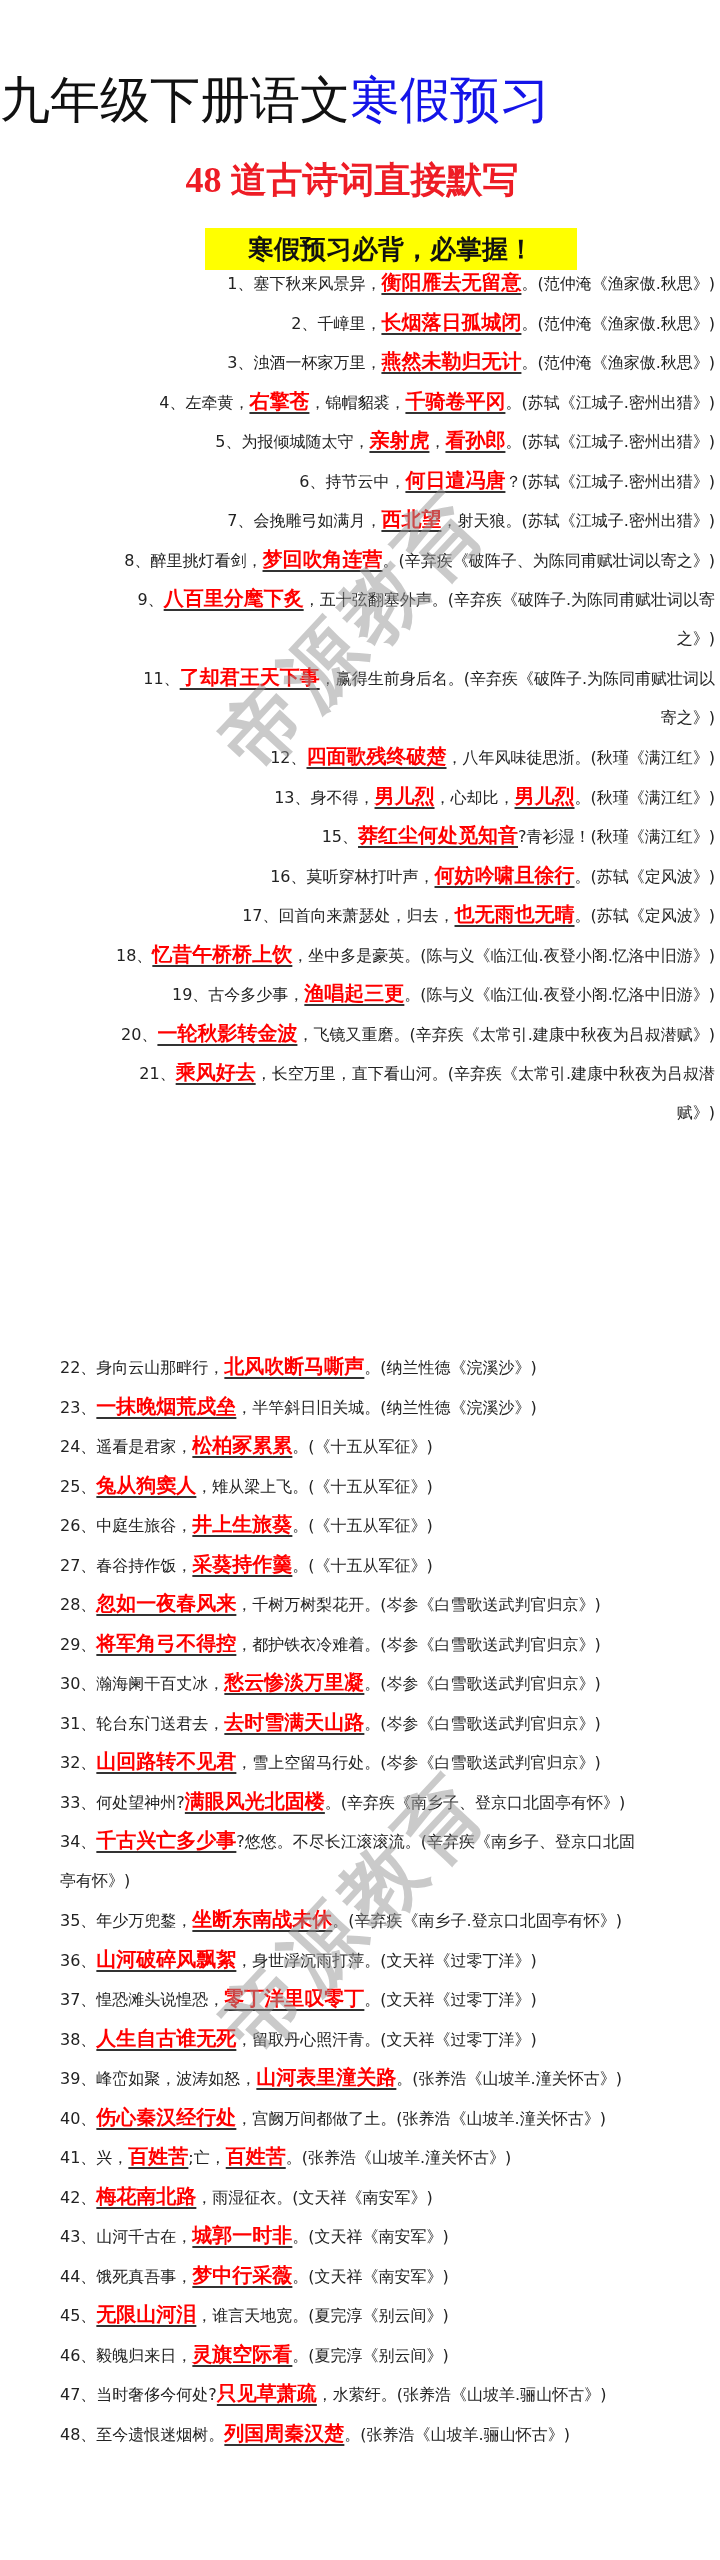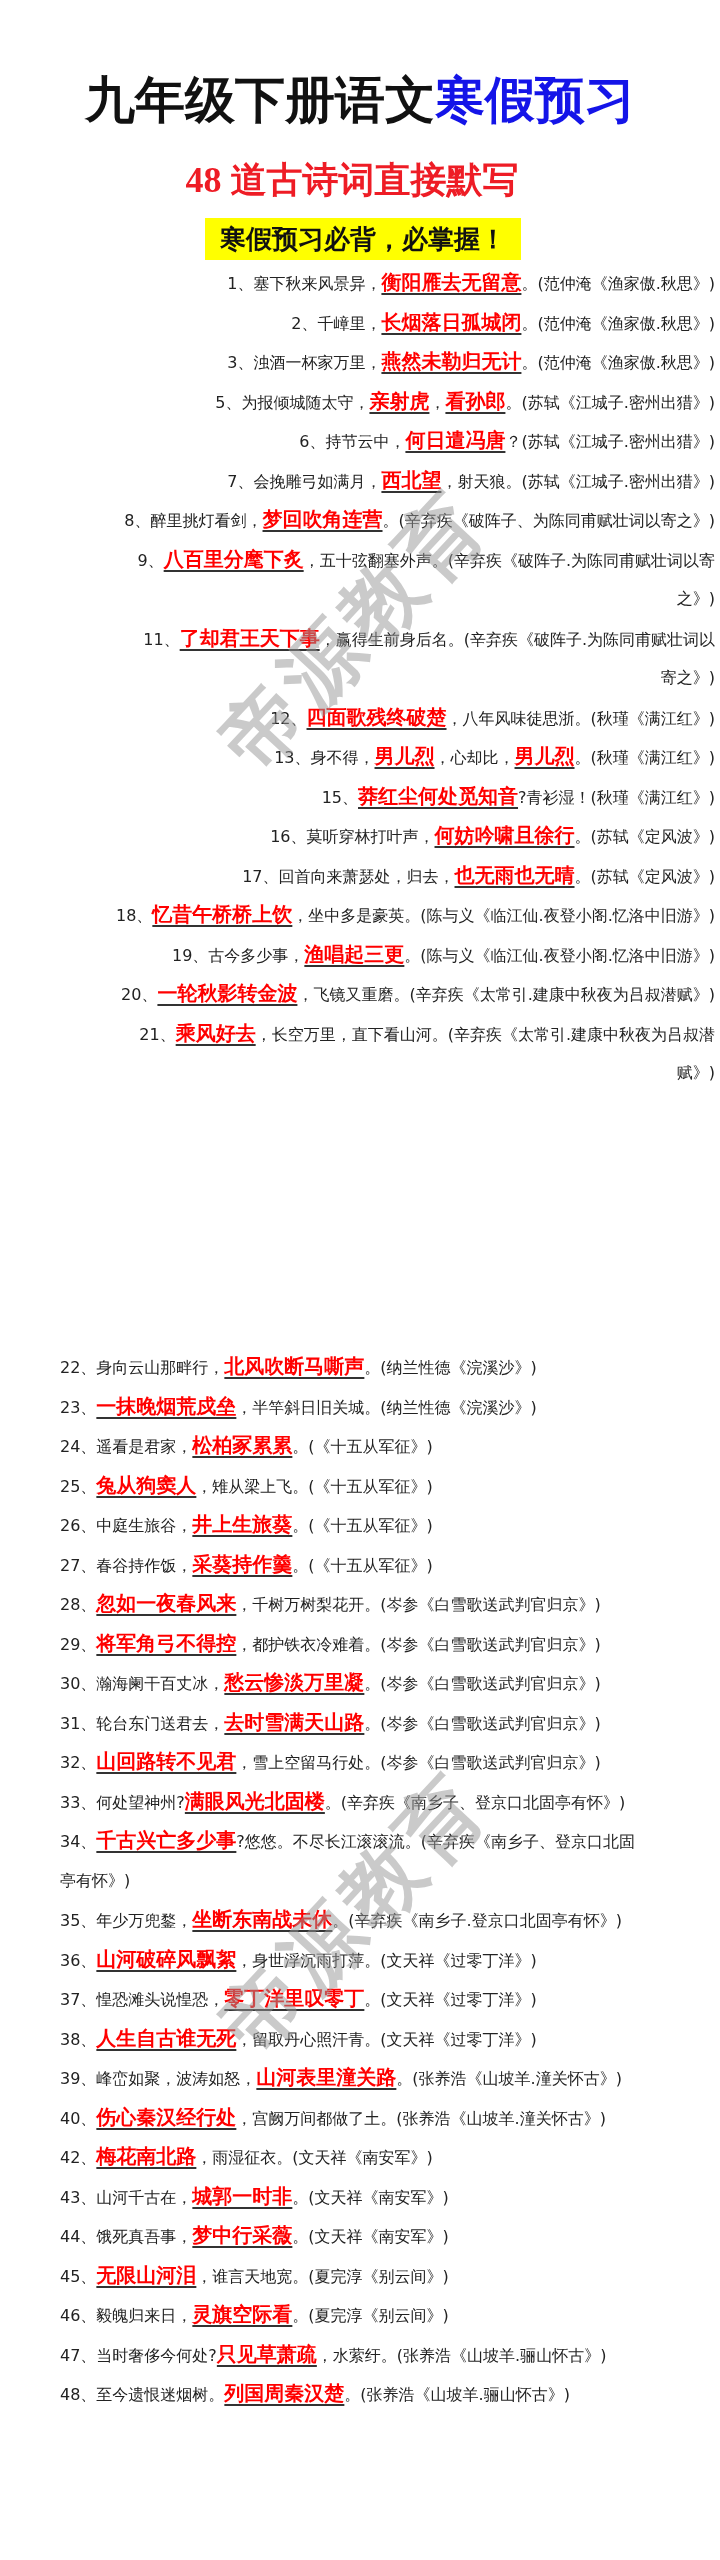--- a/index.html
+++ b/index.html
@@ -7,33 +7,33 @@
       width: 720px; height: 2560px; background: #ffffff;
       position: relative; overflow: hidden;
       font-family: "DejaVu Sans", sans-serif;
       color: var(--text, #222222);
       --red: #ff0000; --subred: #ee1c25; --blue: #1414e8; --yellow: #ffff00;
       --underline: #333333; --wm: rgba(150,150,150,0.5); --text: #222222;
     }
     .doc { position: absolute; left: 0; top: 0; width: 720px; height: 2560px; }
     .title {
       position: absolute; top: 72px; left: 0; width: 720px;
-      text-align: center; white-space: nowrap;
-      font-family: "DejaVu Serif", serif; font-weight: 700;
+      white-space: nowrap;
+      font-family: "DejaVu Serif", serif; font-weight: 400;
       font-size: 50px; line-height: 56px; color: #111111;
     }
     .title .blue { color: var(--blue); }
     .subtitle {
       position: absolute; top: 158px; left: 0; width: 704px;
       text-align: center; white-space: nowrap;
       font-family: "Liberation Serif", serif; font-weight: bold;
       font-size: 36px; line-height: 44px; color: var(--subred);
     }
     .banner {
-      position: absolute; top: 218px; left: 205px; width: 316px; height: 42px;
+      position: absolute; top: 228px; left: 205px; width: 372px; height: 42px;
       background: var(--yellow); text-align: center; white-space: nowrap;
       font-weight: bold; font-size: 26px; line-height: 42px; color: #111111;
       font-family: "DejaVu Sans", sans-serif;
     }
     .section { position: absolute; left: 60px; width: 655px; }
     .sec0 { top: 263px; text-align: right; }
     .sec1 { top: 1347px; }
     .row {
       height: 39.5px; line-height: 39.5px; white-space: nowrap;
       font-size: 16px; color: var(--text);
@@ -62,20 +62,21 @@
   <div class="title">
     <span>九年级下册语文</span><span class="blue">寒假预习</span>
   </div>
   <div class="subtitle">48 道古诗词直接默写</div>
   <div class="banner">寒假预习必背，必掌握！</div>
 
   <div class="section sec0">
       <div class="row"><span class="num">1、</span><span class="txt">塞下秋来风景异，</span><span class="ans">衡阳雁去无留意</span><span class="txt">。</span><span class="src">(范仲淹《渔家傲.秋思》)</span></div>
       <div class="row"><span class="num">2、</span><span class="txt">千嶂里，</span><span class="ans">长烟落日孤城闭</span><span class="txt">。</span><span class="src">(范仲淹《渔家傲.秋思》)</span></div>
       <div class="row"><span class="num">3、</span><span class="txt">浊酒一杯家万里，</span><span class="ans">燕然未勒归无计</span><span class="txt">。</span><span class="src">(范仲淹《渔家傲.秋思》)</span></div>
+      <div class="row"><span class="num">4、</span><span class="txt">左牵黄，</span><span class="ans">右擎苍</span><span class="txt">，锦帽貂裘，</span><span class="ans">千骑卷平冈</span><span class="txt">。</span><span class="src">(苏轼《江城子.密州出猎》)</span></div>
       <div class="row"><span class="num">5、</span><span class="txt">为报倾城随太守，</span><span class="ans">亲射虎</span><span class="txt">，</span><span class="ans">看孙郎</span><span class="txt">。</span><span class="src">(苏轼《江城子.密州出猎》)</span></div>
       <div class="row"><span class="num">6、</span><span class="txt">持节云中，</span><span class="ans">何日遣冯唐</span><span class="txt">？</span><span class="src">(苏轼《江城子.密州出猎》)</span></div>
       <div class="row"><span class="num">7、</span><span class="txt">会挽雕弓如满月，</span><span class="ans">西北望</span><span class="txt">，射天狼。</span><span class="src">(苏轼《江城子.密州出猎》)</span></div>
       <div class="row"><span class="num">8、</span><span class="txt">醉里挑灯看剑，</span><span class="ans">梦回吹角连营</span><span class="txt">。</span><span class="src">(辛弃疾《破阵子、为陈同甫赋壮词以寄之》)</span></div>
       <div class="row"><span class="num">9、</span><span class="ans">八百里分麾下炙</span><span class="txt">，五十弦翻塞外声。</span><span class="src">(辛弃疾《破阵子.为陈同甫赋壮词以寄</span></div>
       <div class="row cont"><span class="src">之》)</span></div>
       <div class="row"><span class="num">11、</span><span class="ans">了却君王天下事</span><span class="txt">，赢得生前身后名。</span><span class="src">(辛弃疾《破阵子.为陈同甫赋壮词以</span></div>
       <div class="row cont"><span class="src">寄之》)</span></div>
       <div class="row"><span class="num">12、</span><span class="ans">四面歌残终破楚</span><span class="txt">，八年风味徒思浙。</span><span class="src">(秋瑾《满江红》)</span></div>
       <div class="row"><span class="num">13、</span><span class="txt">身不得，</span><span class="ans">男儿烈</span><span class="txt">，心却比，</span><span class="ans">男儿烈</span><span class="txt">。</span><span class="src">(秋瑾《满江红》)</span></div>
@@ -102,20 +103,21 @@
       <div class="row"><span class="num">32、</span><span class="ans">山回路转不见君</span><span class="txt">，雪上空留马行处。</span><span class="src">(岑参《白雪歌送武判官归京》)</span></div>
       <div class="row"><span class="num">33、</span><span class="txt">何处望神州?</span><span class="ans">满眼风光北固楼</span><span class="txt">。</span><span class="src">(辛弃疾《南乡子、登京口北固亭有怀》)</span></div>
       <div class="row"><span class="num">34、</span><span class="ans">千古兴亡多少事</span><span class="txt">?悠悠。不尽长江滚滚流。</span><span class="src">(辛弃疾《南乡子、登京口北固</span></div>
       <div class="row cont"><span class="src">亭有怀》)</span></div>
       <div class="row"><span class="num">35、</span><span class="txt">年少万兜鍪，</span><span class="ans">坐断东南战未休</span><span class="txt">。</span><span class="src">(辛弃疾《南乡子.登京口北固亭有怀》)</span></div>
       <div class="row"><span class="num">36、</span><span class="ans">山河破碎风飘絮</span><span class="txt">，身世浮沉雨打萍。</span><span class="src">(文天祥《过零丁洋》)</span></div>
       <div class="row"><span class="num">37、</span><span class="txt">惶恐滩头说惶恐，</span><span class="ans">零丁洋里叹零丁</span><span class="txt">。</span><span class="src">(文天祥《过零丁洋》)</span></div>
       <div class="row"><span class="num">38、</span><span class="ans">人生自古谁无死</span><span class="txt">，留取丹心照汗青。</span><span class="src">(文天祥《过零丁洋》)</span></div>
       <div class="row"><span class="num">39、</span><span class="txt">峰峦如聚，波涛如怒，</span><span class="ans">山河表里潼关路</span><span class="txt">。</span><span class="src">(张养浩《山坡羊.潼关怀古》)</span></div>
       <div class="row"><span class="num">40、</span><span class="ans">伤心秦汉经行处</span><span class="txt">，宫阙万间都做了土。</span><span class="src">(张养浩《山坡羊.潼关怀古》)</span></div>
+      <div class="row"><span class="num">41、</span><span class="txt">兴，</span><span class="ans">百姓苦</span><span class="txt">;亡，</span><span class="ans">百姓苦</span><span class="txt">。</span><span class="src">(张养浩《山坡羊.潼关怀古》)</span></div>
       <div class="row"><span class="num">42、</span><span class="ans">梅花南北路</span><span class="txt">，雨湿征衣。</span><span class="src">(文天祥《南安军》)</span></div>
       <div class="row"><span class="num">43、</span><span class="txt">山河千古在，</span><span class="ans">城郭一时非</span><span class="txt">。</span><span class="src">(文天祥《南安军》)</span></div>
       <div class="row"><span class="num">44、</span><span class="txt">饿死真吾事，</span><span class="ans">梦中行采薇</span><span class="txt">。</span><span class="src">(文天祥《南安军》)</span></div>
       <div class="row"><span class="num">45、</span><span class="ans">无限山河泪</span><span class="txt">，谁言天地宽。</span><span class="src">(夏完淳《别云间》)</span></div>
       <div class="row"><span class="num">46、</span><span class="txt">毅魄归来日，</span><span class="ans">灵旗空际看</span><span class="txt">。</span><span class="src">(夏完淳《别云间》)</span></div>
       <div class="row"><span class="num">47、</span><span class="txt">当时奢侈今何处?</span><span class="ans">只见草萧疏</span><span class="txt">，水萦纡。</span><span class="src">(张养浩《山坡羊.骊山怀古》)</span></div>
       <div class="row"><span class="num">48、</span><span class="txt">至今遗恨迷烟树。</span><span class="ans">列国周秦汉楚</span><span class="txt">。</span><span class="src">(张养浩《山坡羊.骊山怀古》)</span></div>
     </div>
 
   <div class="watermark wm1">帝源教育</div>

